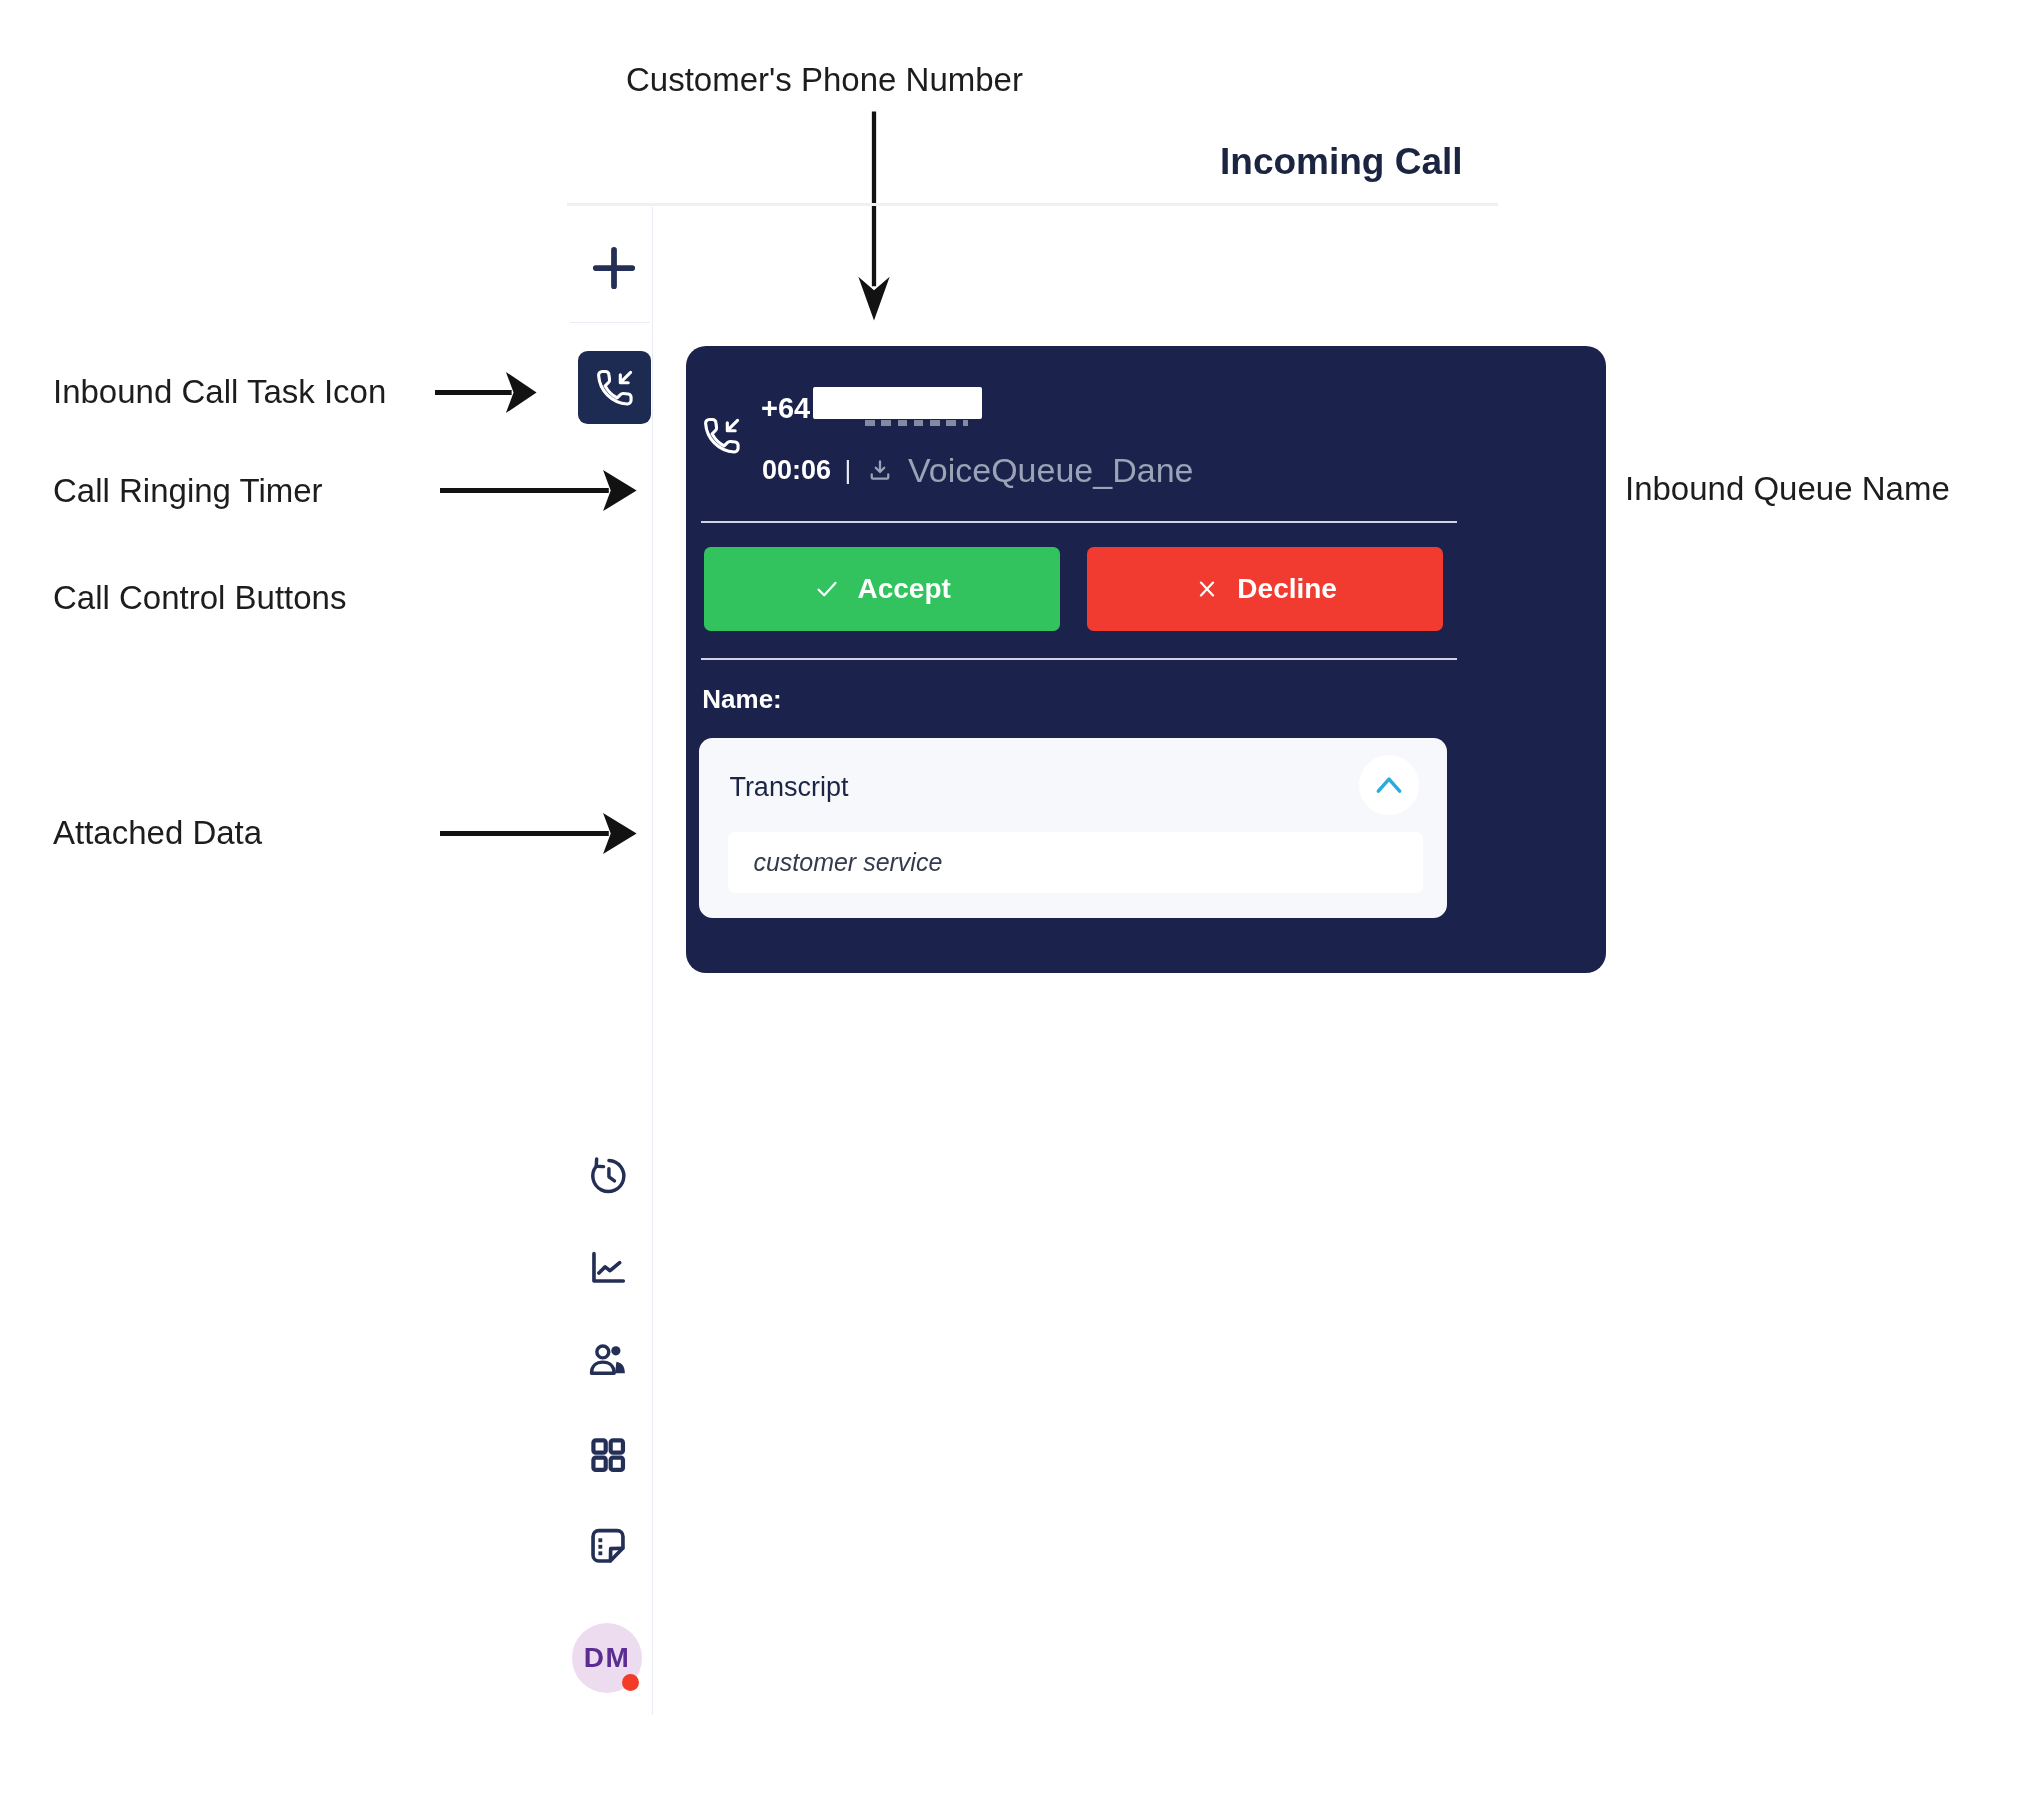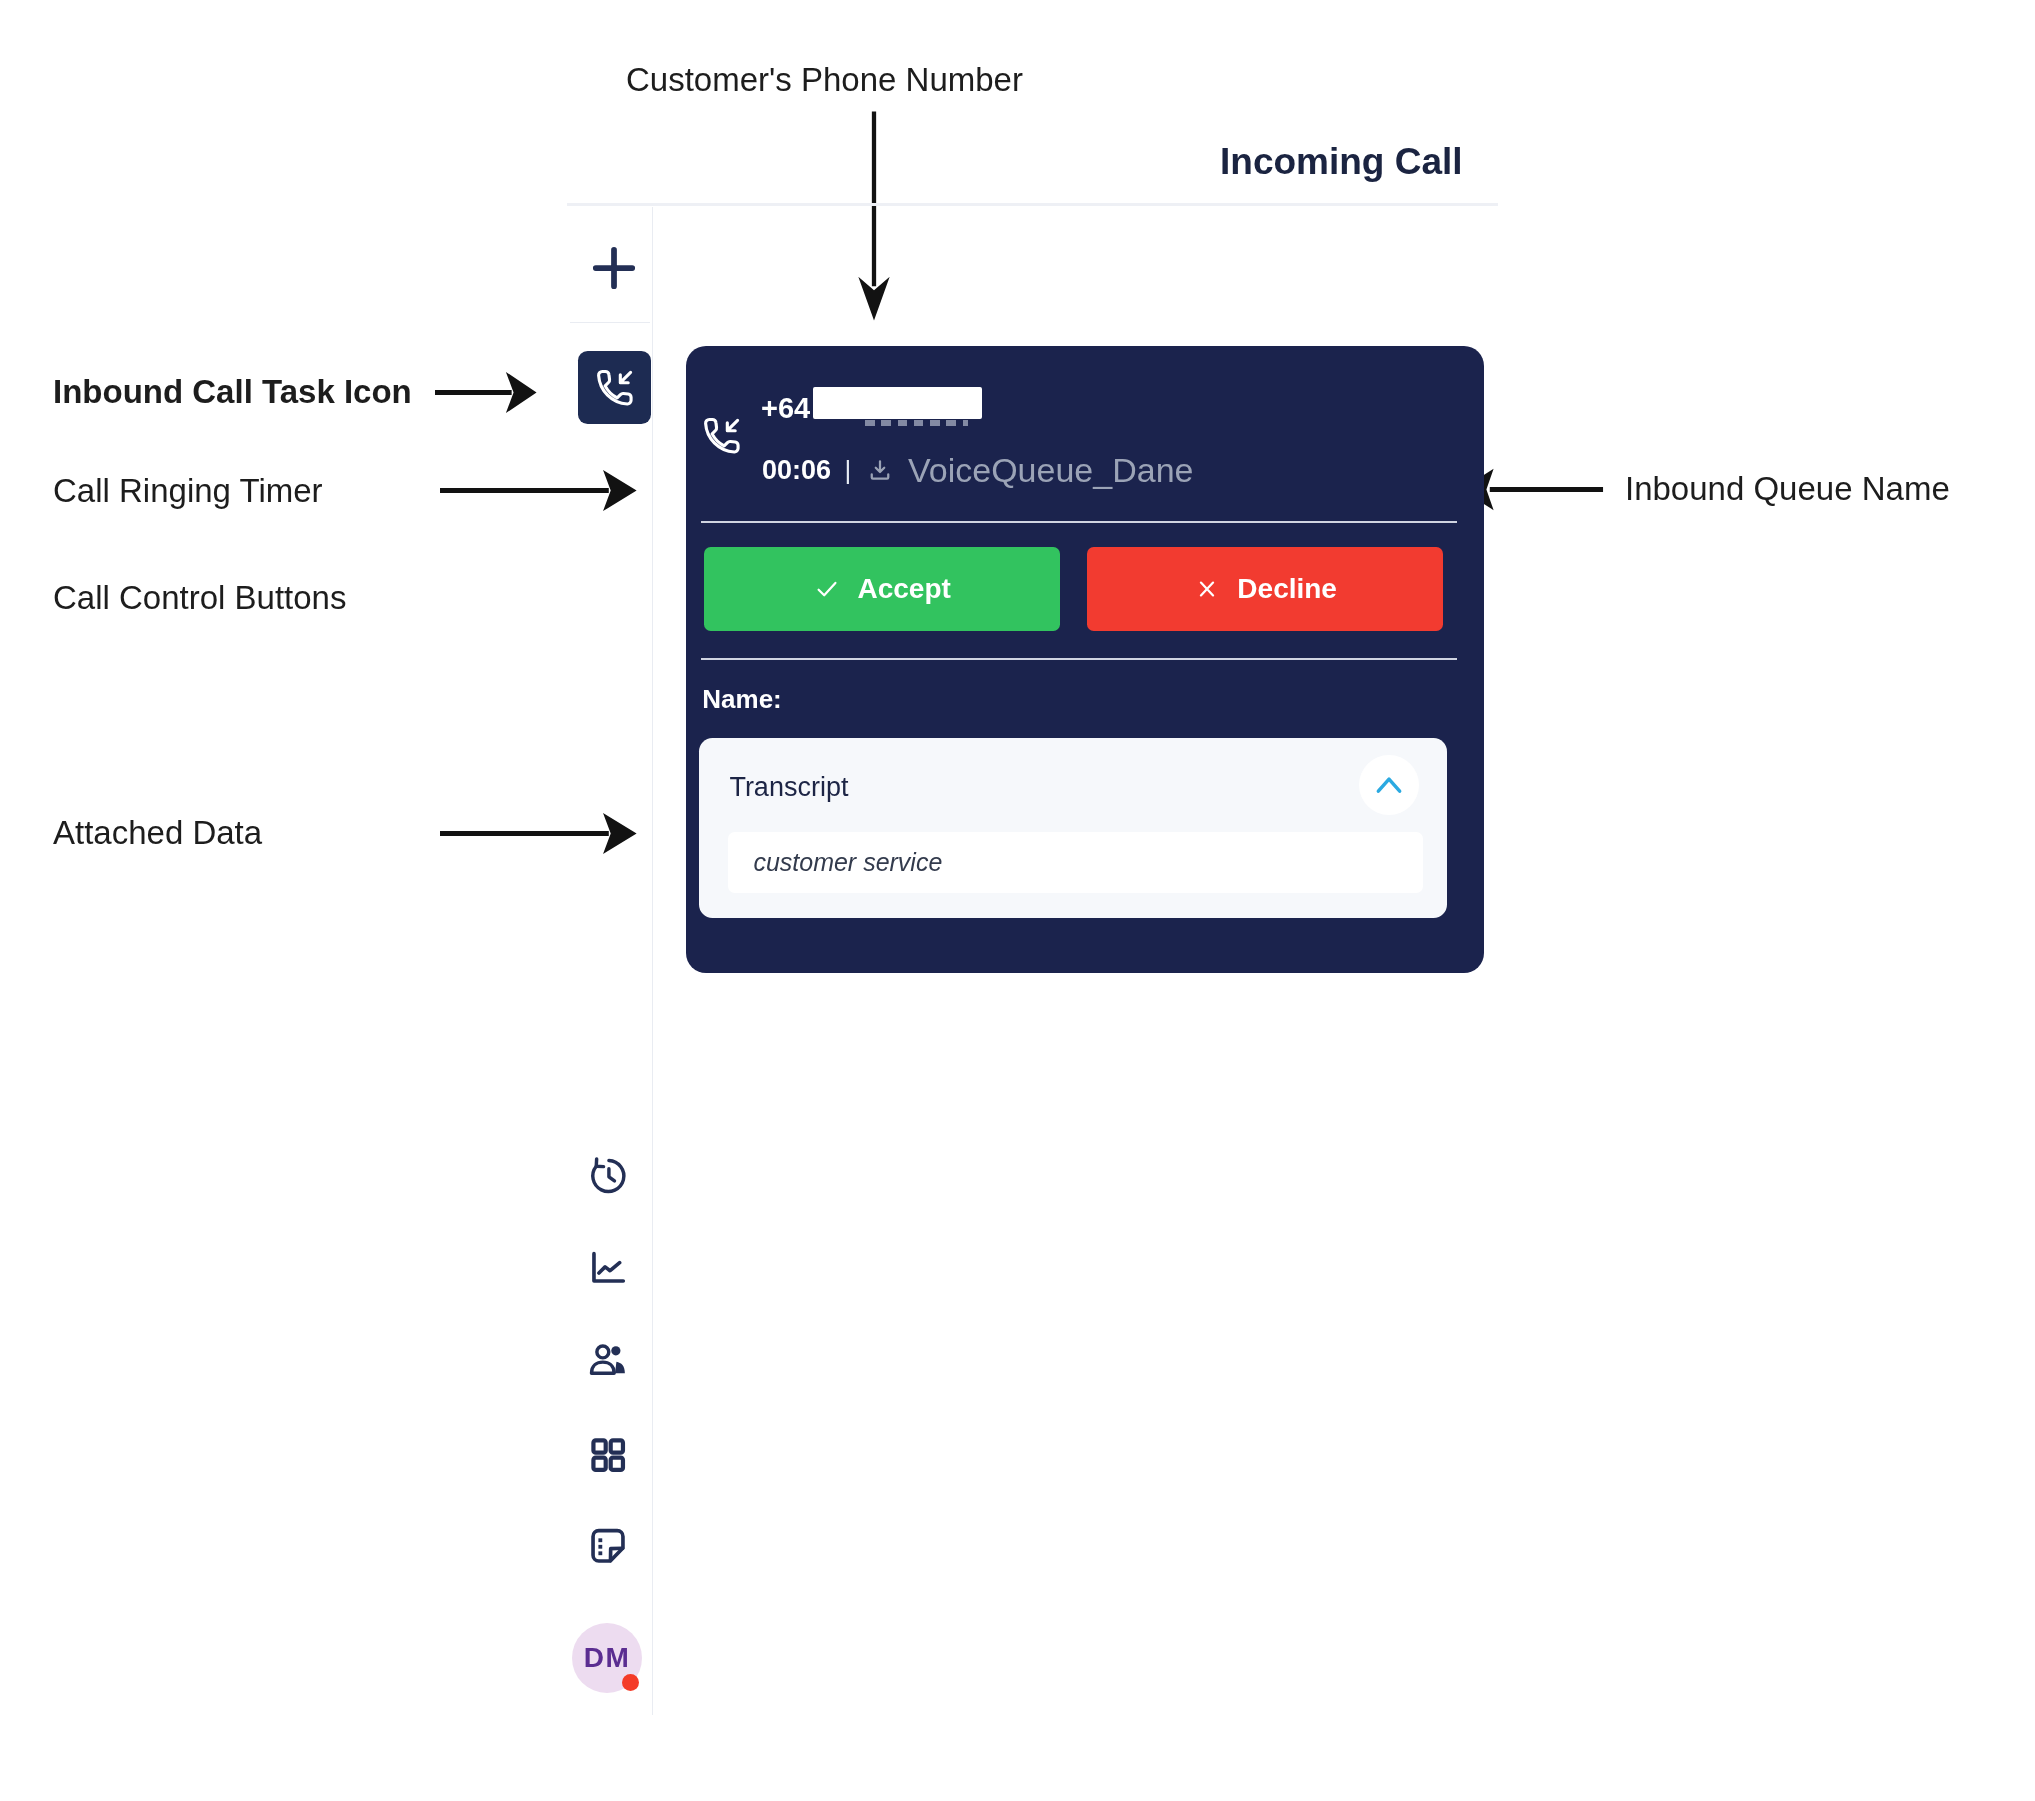--- a/index.html
+++ b/index.html
@@ -21,21 +21,21 @@
   .icon-btn svg{width:46px;height:46px;}
   .task-tile{left:578px;top:351px;width:73px;height:73px;border-radius:9.6px;background:#1d2b52;
              display:flex;align-items:center;justify-content:center;}
   .task-tile svg{width:44px;height:44px;color:#ffffff;}
   .avatar{left:572px;top:1623px;width:70px;height:70px;border-radius:50%;background:#eddcf0;
           display:flex;align-items:center;justify-content:center;
           font-size:28px;font-weight:700;color:#5b2d91;letter-spacing:1.4px;}
   .presence-dot{left:622px;top:1674px;width:17px;height:17px;border-radius:50%;background:#f43b28;}
 
   
-  .card{left:686px;top:346px;width:798px;height:627px;border-radius:20px;background:#1b234d;}
+  .card{left:686px;top:346px;width:920px;height:627px;border-radius:20px;background:#1b234d;}
   .card .phone-ic{left:14.4px;top:68px;width:44px;height:44px;color:#ffffff;}
   .num-prefix{left:75px;top:46px;font-size:29px;font-weight:700;color:#ffffff;}
   .redact{left:127px;top:41px;width:169px;height:32px;background:#ffffff;border-radius:1.9px;}
   .redact-dashes{left:179px;top:74px;width:103px;height:5.7px;
       background:repeating-linear-gradient(90deg, rgba(187,193,209,.65) 0 9.6px, transparent 9.6px 16.3px);}
   .timer-row{left:76px;top:109px;height:31px;display:flex;align-items:center;gap:13.4px;}
   .timer{font-size:27px;font-weight:700;color:#ffffff;}
   .pipe{font-size:26px;color:#e8ecf5;font-weight:400;}
   .dl-ic{width:30px;height:30px;color:#9aa2b5;}
   .queue{font-size:34px;color:#9ba3b6;}
@@ -55,21 +55,21 @@
             display:flex;align-items:center;}
   .tr-input span{margin-left:25px;font-size:25px;color:#333b4d;font-style:italic;}
 
   .arrow{color:#121212;}
 </style>
 </head>
 <body>
 
 <div class="abs ann" style="left:626px;top:62px;">Customer's Phone Number</div>
 
-<div class="abs ann" style="left:53px;top:374px;font-weight:bold;">Inbound Call Task Icon</div>
+<div class="abs ann" style="left:53px;top:374px;">Inbound Call Task Icon</div>
 
 <div class="abs ann" style="left:53px;top:473px;">Call Ringing Timer</div>
 
 <div class="abs ann" style="left:53px;top:580px;">Call Control Buttons</div>
 
 <div class="abs ann" style="left:53px;top:815px;">Attached Data</div>
 
 <div class="abs ann" style="left:1625px;top:471px;text-align:center;">Inbound Queue Name</div>
 
 <svg class="abs arrow" style="left:855px;top:109px;" width="38" height="215" viewBox="0 0 80 450">

